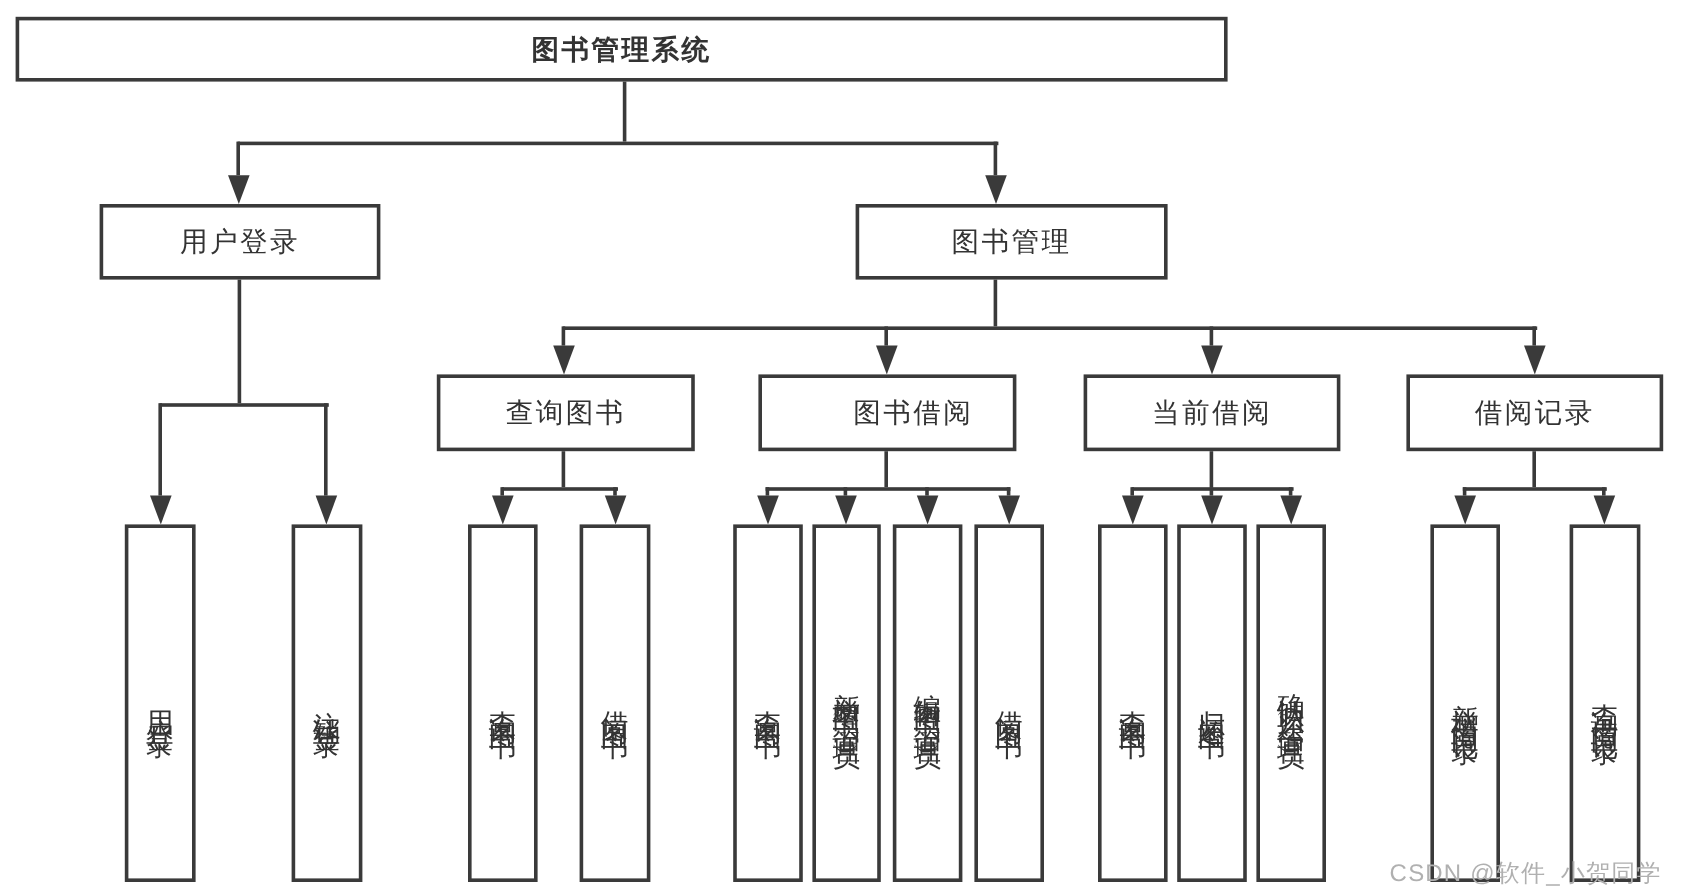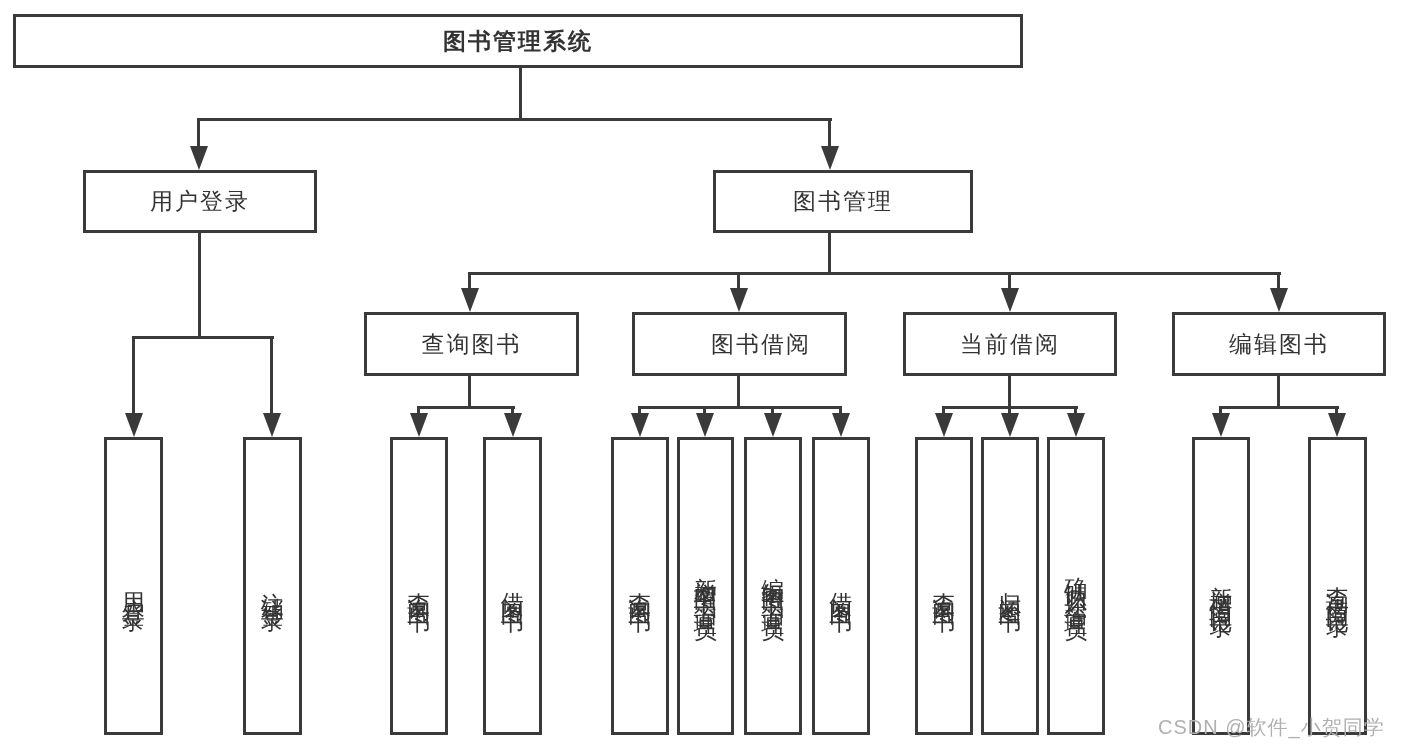--- a/index.html
+++ b/index.html
@@ -99,21 +99,21 @@
   <div class="vline" style="left:828px; top:233px; height:39px;"></div>
   <div class="hline" style="left:469px; top:272px; width:812px;"></div>
   <div class="arrow" style="left:468px; top:272px; height:16px;"></div>
   <div class="arrow" style="left:737px; top:272px; height:16px;"></div>
   <div class="arrow" style="left:1008px; top:272px; height:16px;"></div>
   <div class="arrow" style="left:1277px; top:272px; height:16px;"></div>
 
   <div class="node h" style="left:364px; top:312px; width:215px; height:64px;">查询图书</div>
   <div class="node h" style="left:632px; top:312px; width:215px; height:64px;padding-left:43px;">图书借阅</div>
   <div class="node h" style="left:903px; top:312px; width:214px; height:64px;text-align:right;">当前借阅</div>
-  <div class="node h" style="left:1172px; top:312px; width:214px; height:64px;">编辑图书</div>
+  <div class="node h" style="left:1172px; top:312px; width:214px; height:64px;">借阅记录</div>
 
   <div class="vline" style="left:468px; top:376px; height:30px;"></div>
   <div class="hline" style="left:418px; top:406px; width:97px;"></div>
   <div class="arrow" style="left:417px; top:406px; height:7px;"></div>
   <div class="arrow" style="left:511px; top:406px; height:7px;"></div>
 
   <div class="vline" style="left:737px; top:376px; height:30px;"></div>
   <div class="hline" style="left:638px; top:406px; width:204px;"></div>
   <div class="arrow" style="left:638px; top:406px; height:7px;"></div>
   <div class="arrow" style="left:703px; top:406px; height:7px;"></div>

